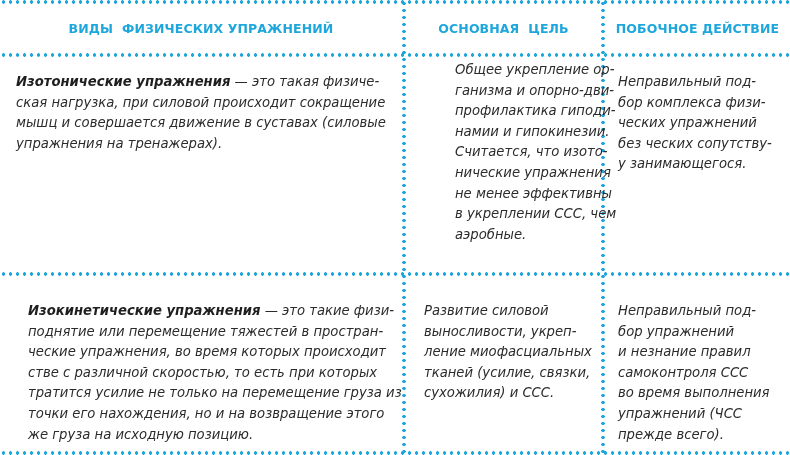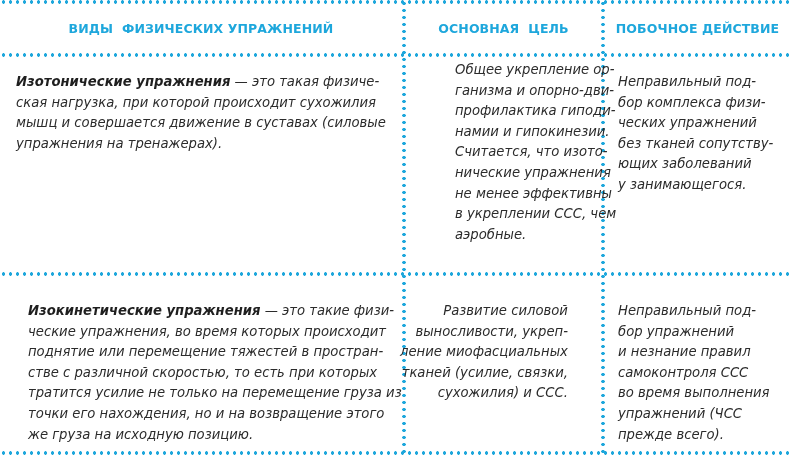--- a/index.html
+++ b/index.html
@@ -28,54 +28,53 @@
   <div class="hline" style="top:451px;"></div>
   <div class="vline" style="left:402px; top:0; height:455px;"></div>
   <div class="vline" style="left:601px; top:0; height:455px;"></div>
 
   <div class="hdr" style="left:0; width:402px;">ВИДЫ  ФИЗИЧЕСКИХ УПРАЖНЕНИЙ</div>
   <div class="hdr" style="left:406px; width:195px;">ОСНОВНАЯ  ЦЕЛЬ</div>
   <div class="hdr" style="left:605px; width:185px;">ПОБОЧНОЕ ДЕЙСТВИЕ</div>
 
   <div class="cell" style="left:16px; top:72px;">
     <span class="ln"><b>Изотонические упражнения</b><span> — это такая физиче-</span></span>
-    <span class="ln">ская нагрузка, при которой происходит сухожилия</span>
+    <span class="ln">ская нагрузка, при силовой происходит сокращение</span>
     <span class="ln">мышц и совершается движение в суставах (силовые</span>
     <span class="ln">упражнения на тренажерах).</span>
   </div>
   <div class="cell" style="left:420px; top:60px;margin-left:35px;">
     <span class="ln">Общее укрепление ор-</span>
     <span class="ln">ганизма и опорно-дви-</span>
     <span class="ln">профилактика гиподи-</span>
     <span class="ln">намии и гипокинезии.</span>
     <span class="ln">Считается, что изото-</span>
     <span class="ln">нические упражнения</span>
     <span class="ln">не менее эффективны</span>
     <span class="ln">в укреплении ССС, чем</span>
     <span class="ln">аэробные.</span>
   </div>
   <div class="cell" style="left:618px; top:72px;">
     <span class="ln">Неправильный под-</span>
     <span class="ln">бор комплекса физи-</span>
     <span class="ln">ческих упражнений</span>
-    <span class="ln">без тканей сопутству-</span>
-    <span class="ln">ющих заболеваний</span>
+    <span class="ln">без ческих сопутству-</span>
     <span class="ln">у занимающегося.</span>
   </div>
 
   <div class="cell" style="left:28px; top:301px;">
     <span class="ln"><b>Изокинетические упражнения</b><span> — это такие физи-</span></span>
+    <span class="ln">поднятие или перемещение тяжестей в простран-</span>
     <span class="ln">ческие упражнения, во время которых происходит</span>
-    <span class="ln">поднятие или перемещение тяжестей в простран-</span>
     <span class="ln">стве с различной скоростью, то есть при которых</span>
     <span class="ln">тратится усилие не только на перемещение груза из</span>
     <span class="ln">точки его нахождения, но и на возвращение этого</span>
     <span class="ln">же груза на исходную позицию.</span>
   </div>
-  <div class="cell" style="left:400px; top:301px;text-align:right;">
+  <div class="cell" style="left:424px; top:301px;">
     <span class="ln">Развитие силовой</span>
     <span class="ln">выносливости, укреп-</span>
     <span class="ln">ление миофасциальных</span>
     <span class="ln">тканей (усилие, связки,</span>
     <span class="ln">сухожилия) и ССС.</span>
   </div>
   <div class="cell" style="left:618px; top:301px;">
     <span class="ln">Неправильный под-</span>
     <span class="ln">бор упражнений</span>
     <span class="ln">и незнание правил</span>

